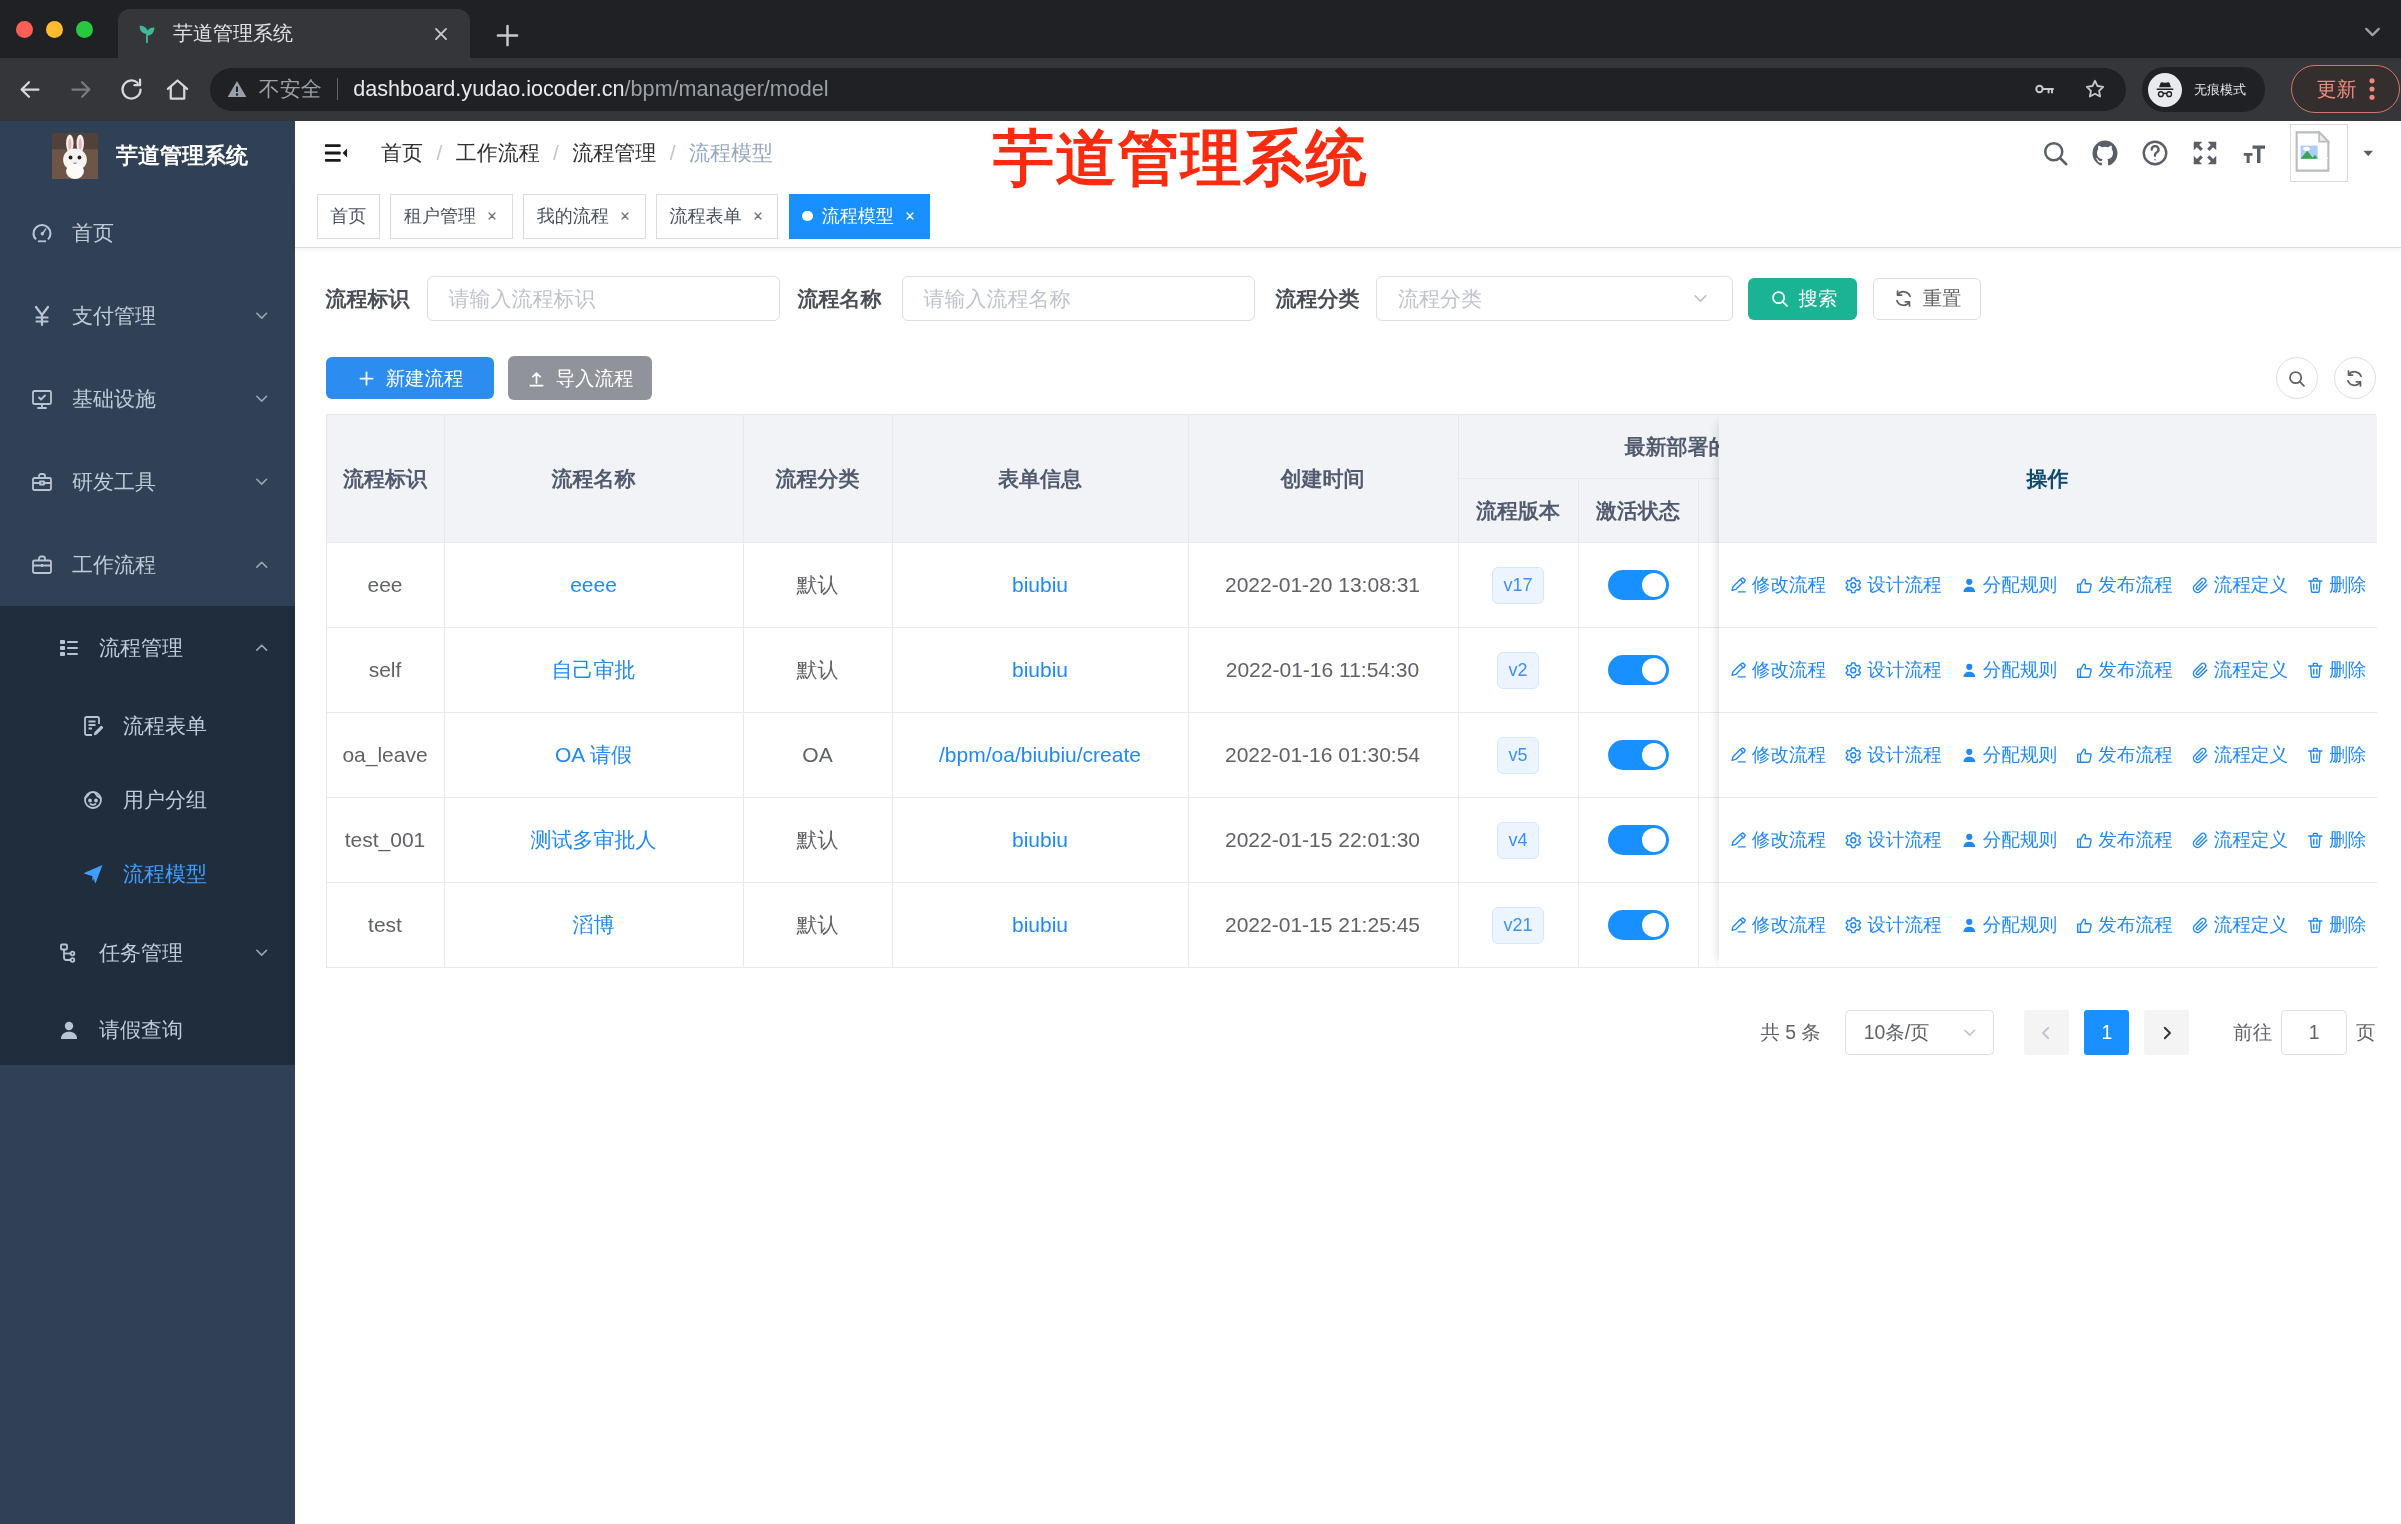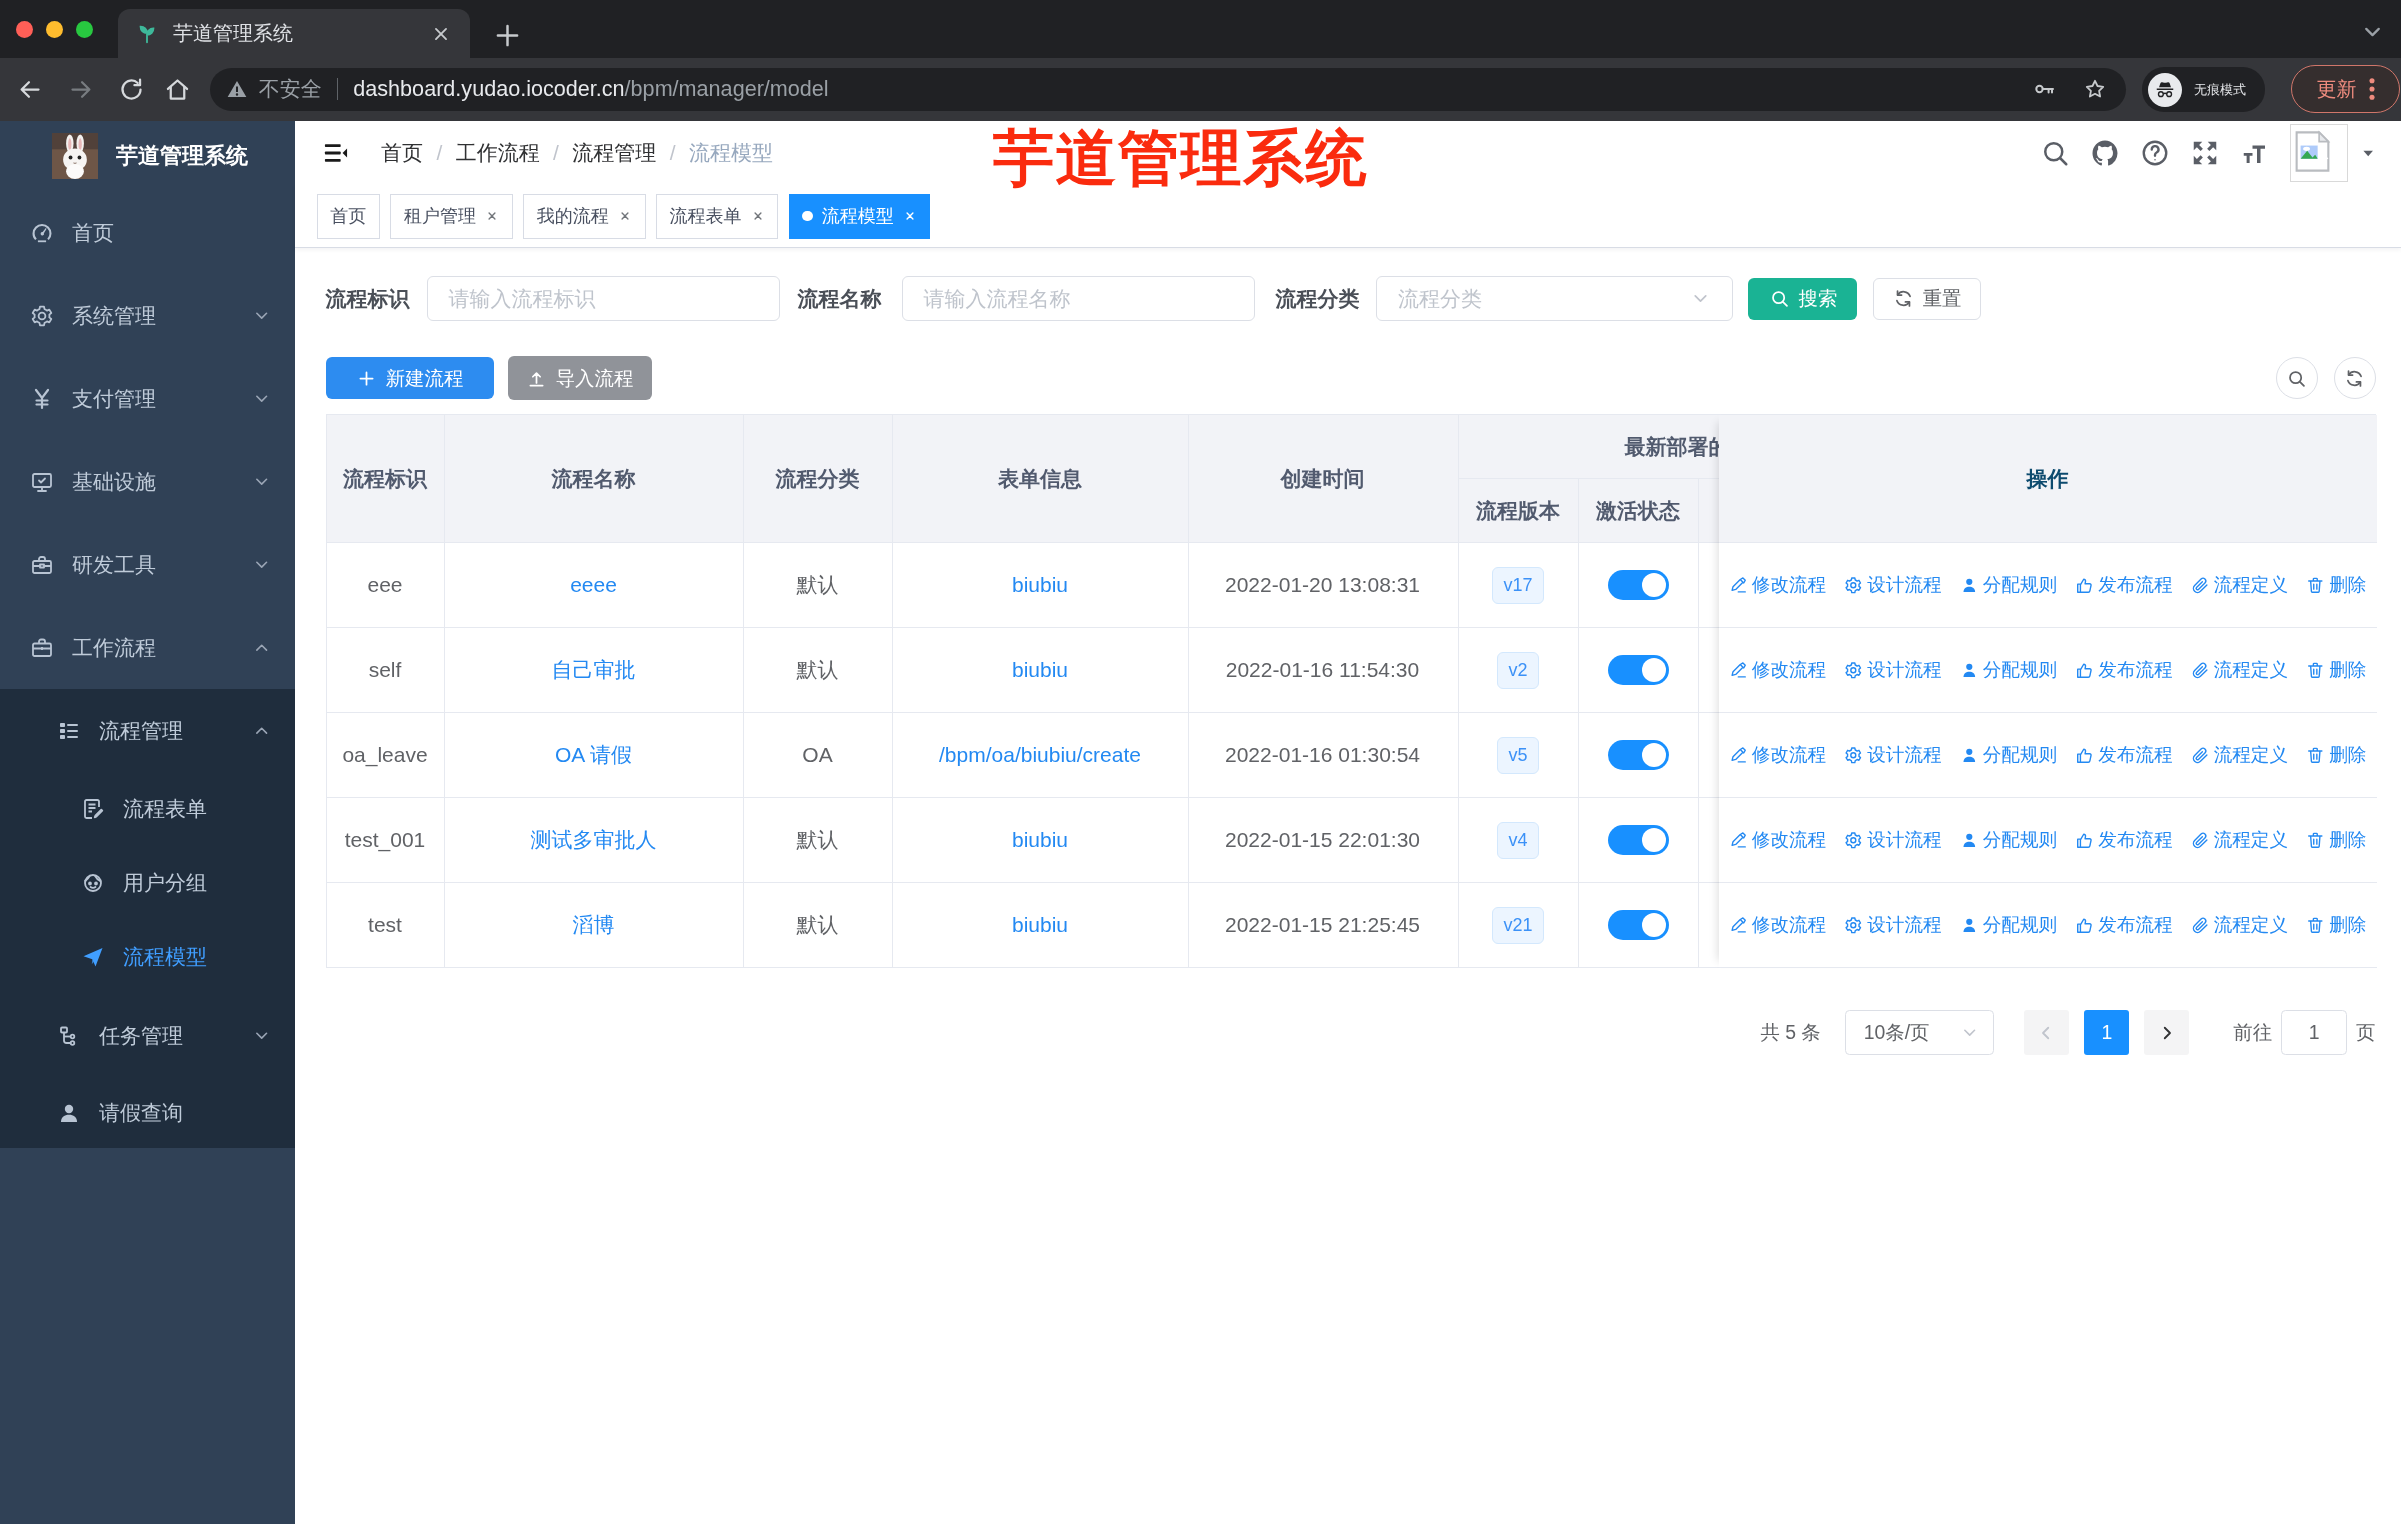--- a/index.html
+++ b/index.html
@@ -259,30 +259,20 @@
 
         <div class="m-item d1">
           <svg class="m-ic" viewBox="0 0 24 24" fill="currentColor">
               <path d="M12 3a9.5 9.5 0 0 0-9.5 9.5c0 2.6 1 4.9 2.7 6.6l1.5-1.4A7.4 7.4 0 0 1 4.6 12.5a7.4 7.4 0 1 1 14.8 0c0 2-.8 3.9-2.1 5.2l1.5 1.4a9.46 9.46 0 0 0 2.7-6.6A9.5 9.5 0 0 0 12 3z"></path>
               <path d="M15.8 7.1l-3.2 4a1.7 1.7 0 1 0 1.3 1.1l2.7-4.4z"></path>
               <path d="M7.9 19.4h8.2v1.8H7.9z"></path>
             </svg>
           <span class="m-label">首页</span>
         </div>
 
-        <div class="m-item d1">
-          <svg class="m-ic" viewBox="0 0 24 24" fill="none" stroke="currentColor" stroke-width="1.8">
-              <circle cx="12" cy="12" r="3.4"></circle>
-              <path d="M19.3 13.4c.08-.46.12-.93.12-1.4s-.04-.94-.12-1.4l2-1.55-2-3.46-2.35 1a7.9 7.9 0 0 0-2.42-1.4L14 2.6h-4l-.53 2.59c-.88.33-1.7.8-2.42 1.4l-2.35-1-2 3.46 2 1.55c-.08.46-.12.93-.12 1.4s.04.94.12 1.4l-2 1.55 2 3.46 2.35-1c.72.6 1.54 1.07 2.42 1.4L10 21.4h4l.53-2.59a7.9 7.9 0 0 0 2.42-1.4l2.35 1 2-3.46z" stroke-linejoin="round"></path>
-            </svg>
-          <span class="m-label">系统管理</span>
-          <svg class="m-chev" viewBox="0 0 24 24" fill="none" stroke="currentColor" stroke-width="2" stroke-linecap="round" stroke-linejoin="round">
-              <path d="M6 9l6 6 6-6"></path>
-            </svg>
-        </div>
 
         <div class="m-item d1">
           <svg class="m-ic" viewBox="0 0 24 24" fill="none" stroke="currentColor" stroke-width="2.2" stroke-linecap="round">
               <path d="M6 3l6 8 6-8M12 11v10M6.5 13.5h11M6.5 17.5h11"></path>
             </svg>
           <span class="m-label">支付管理</span>
           <svg class="m-chev" viewBox="0 0 24 24" fill="none" stroke="currentColor" stroke-width="2" stroke-linecap="round" stroke-linejoin="round">
               <path d="M6 9l6 6 6-6"></path>
             </svg>
         </div>

